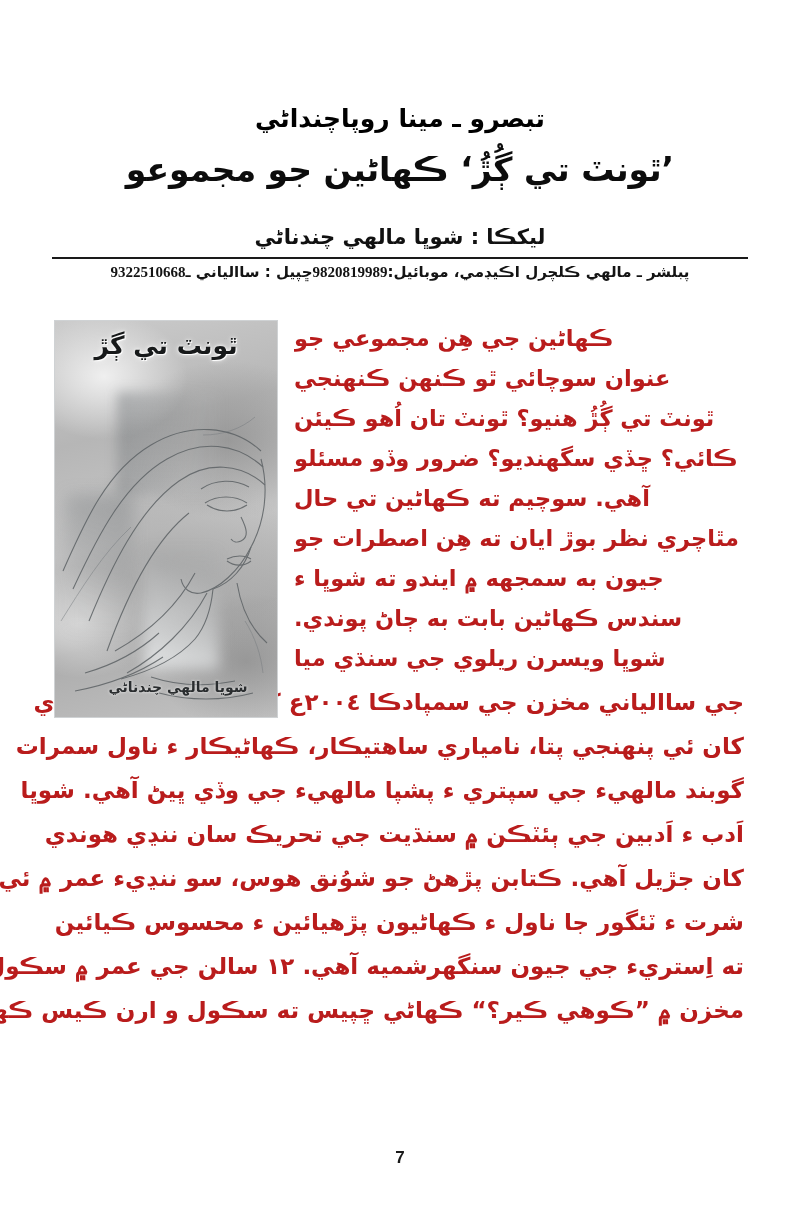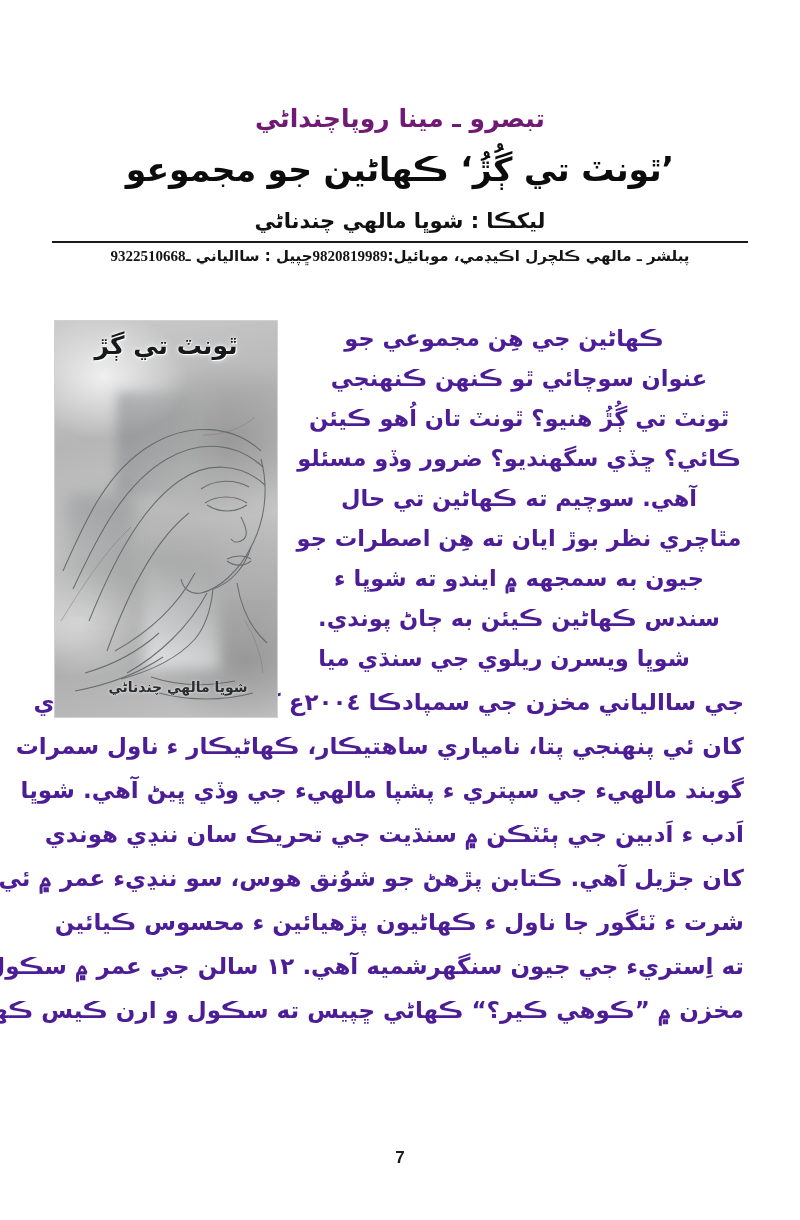--- a/index.html
+++ b/index.html
@@ -32,35 +32,35 @@
     right: 52px;
     text-align: center;
     direction: rtl;
   }
 
   .kicker {
     font-size: 25px;
     font-weight: 700;
     line-height: 1.22;
     letter-spacing: 0px;
-    color: #701a75;
+    color: #000000;
     white-space: nowrap;
   }
 
   .book-title {
     margin-top: 14px;
     font-size: 33px;
     font-weight: 700;
     line-height: 1.25;
     color: #0c0c0c;
     white-space: nowrap;
   }
 
   .byline {
-    margin-top: 18px;
+    margin-top: 34px;
     font-size: 21px;
     font-weight: 700;
     line-height: 1.25;
     color: #111;
     white-space: nowrap;
   }
 
   .pub-rule {
     margin: 7px auto 0 auto;
     width: 100%;
@@ -178,23 +178,23 @@
     direction: rtl;
     white-space: nowrap;
     padding-left: 24px;
   }
 
   
   .txt-line {
     font-size: 22.5px;
     font-weight: 700;
     line-height: 40px;
-    color: #4c1d95;
-    direction: rtl;
-    text-align: center;
+    color: #b91c1c;
+    direction: rtl;
+    text-align: left;
     white-space: nowrap;
     letter-spacing: 0;
   }
 
   .txt-line.indent { padding-right: 30px; }
 
   .col-lines { overflow: hidden; }
 
   .full-lines {
     clear: both;
@@ -293,21 +293,21 @@
     </div>
 
     <div class="col-lines">
       <div class="txt-line indent">ڪهاڻين جي هِن مجموعي جو</div>
       <div class="txt-line">عنوان سوچائي ٿو ڪنهن ڪنهنجي</div>
       <div class="txt-line">ٿونٽ تي ڳُڙُ هنيو؟ ٿونٽ تان اُهو ڪيئن</div>
       <div class="txt-line">ڪائي؟ ڇڏي سگهنديو؟ ضرور وڏو مسئلو</div>
       <div class="txt-line">آهي. سوچيم ته ڪهاڻين تي حال</div>
       <div class="txt-line">مٿاچري نظر بوڙ ايان ته هِن اصطرات جو</div>
       <div class="txt-line">جيون به سمجهه ۾ ايندو ته شوڀا ء</div>
-      <div class="txt-line">سندس ڪهاڻين ڪيئن به ڄاڻ پوندي.</div>
+      <div class="txt-line">سندس ڪهاڻين بابت به ڄاڻ پوندي.</div>
       <div class="txt-line indent">شوڀا ويسرن ريلوي جي سنڌي ميا</div>
     </div>
 
     <div class="full-lines">
       <div class="txt-line">جي ساالياني مخزن جي سمپادڪا ٢٠٠٤ع کان آهي. ننڍي هوندي</div>
       <div class="txt-line">کان ئي پنهنجي پتا، نامياري ساهتيڪار، ڪهاڻيڪار ء ناول سمرات</div>
       <div class="txt-line">گوبند مالهيء جي سپتري ء پشپا مالهيء جي وڏي ڀيڻ آهي. شوڀا</div>
       <div class="txt-line">اَدب ء اَدبين جي ٻئٽڪن ۾ سنڌيت جي تحريڪ سان ننڍي هوندي</div>
       <div class="txt-line">کان جڙيل آهي. ڪتابن پڙهڻ جو شوُنق هوس، سو ننڍيء عمر ۾ ئي</div>
       <div class="txt-line">شرت ء ٽئگور جا ناول ء ڪهاڻيون پڙهيائين ء محسوس ڪيائين</div>

